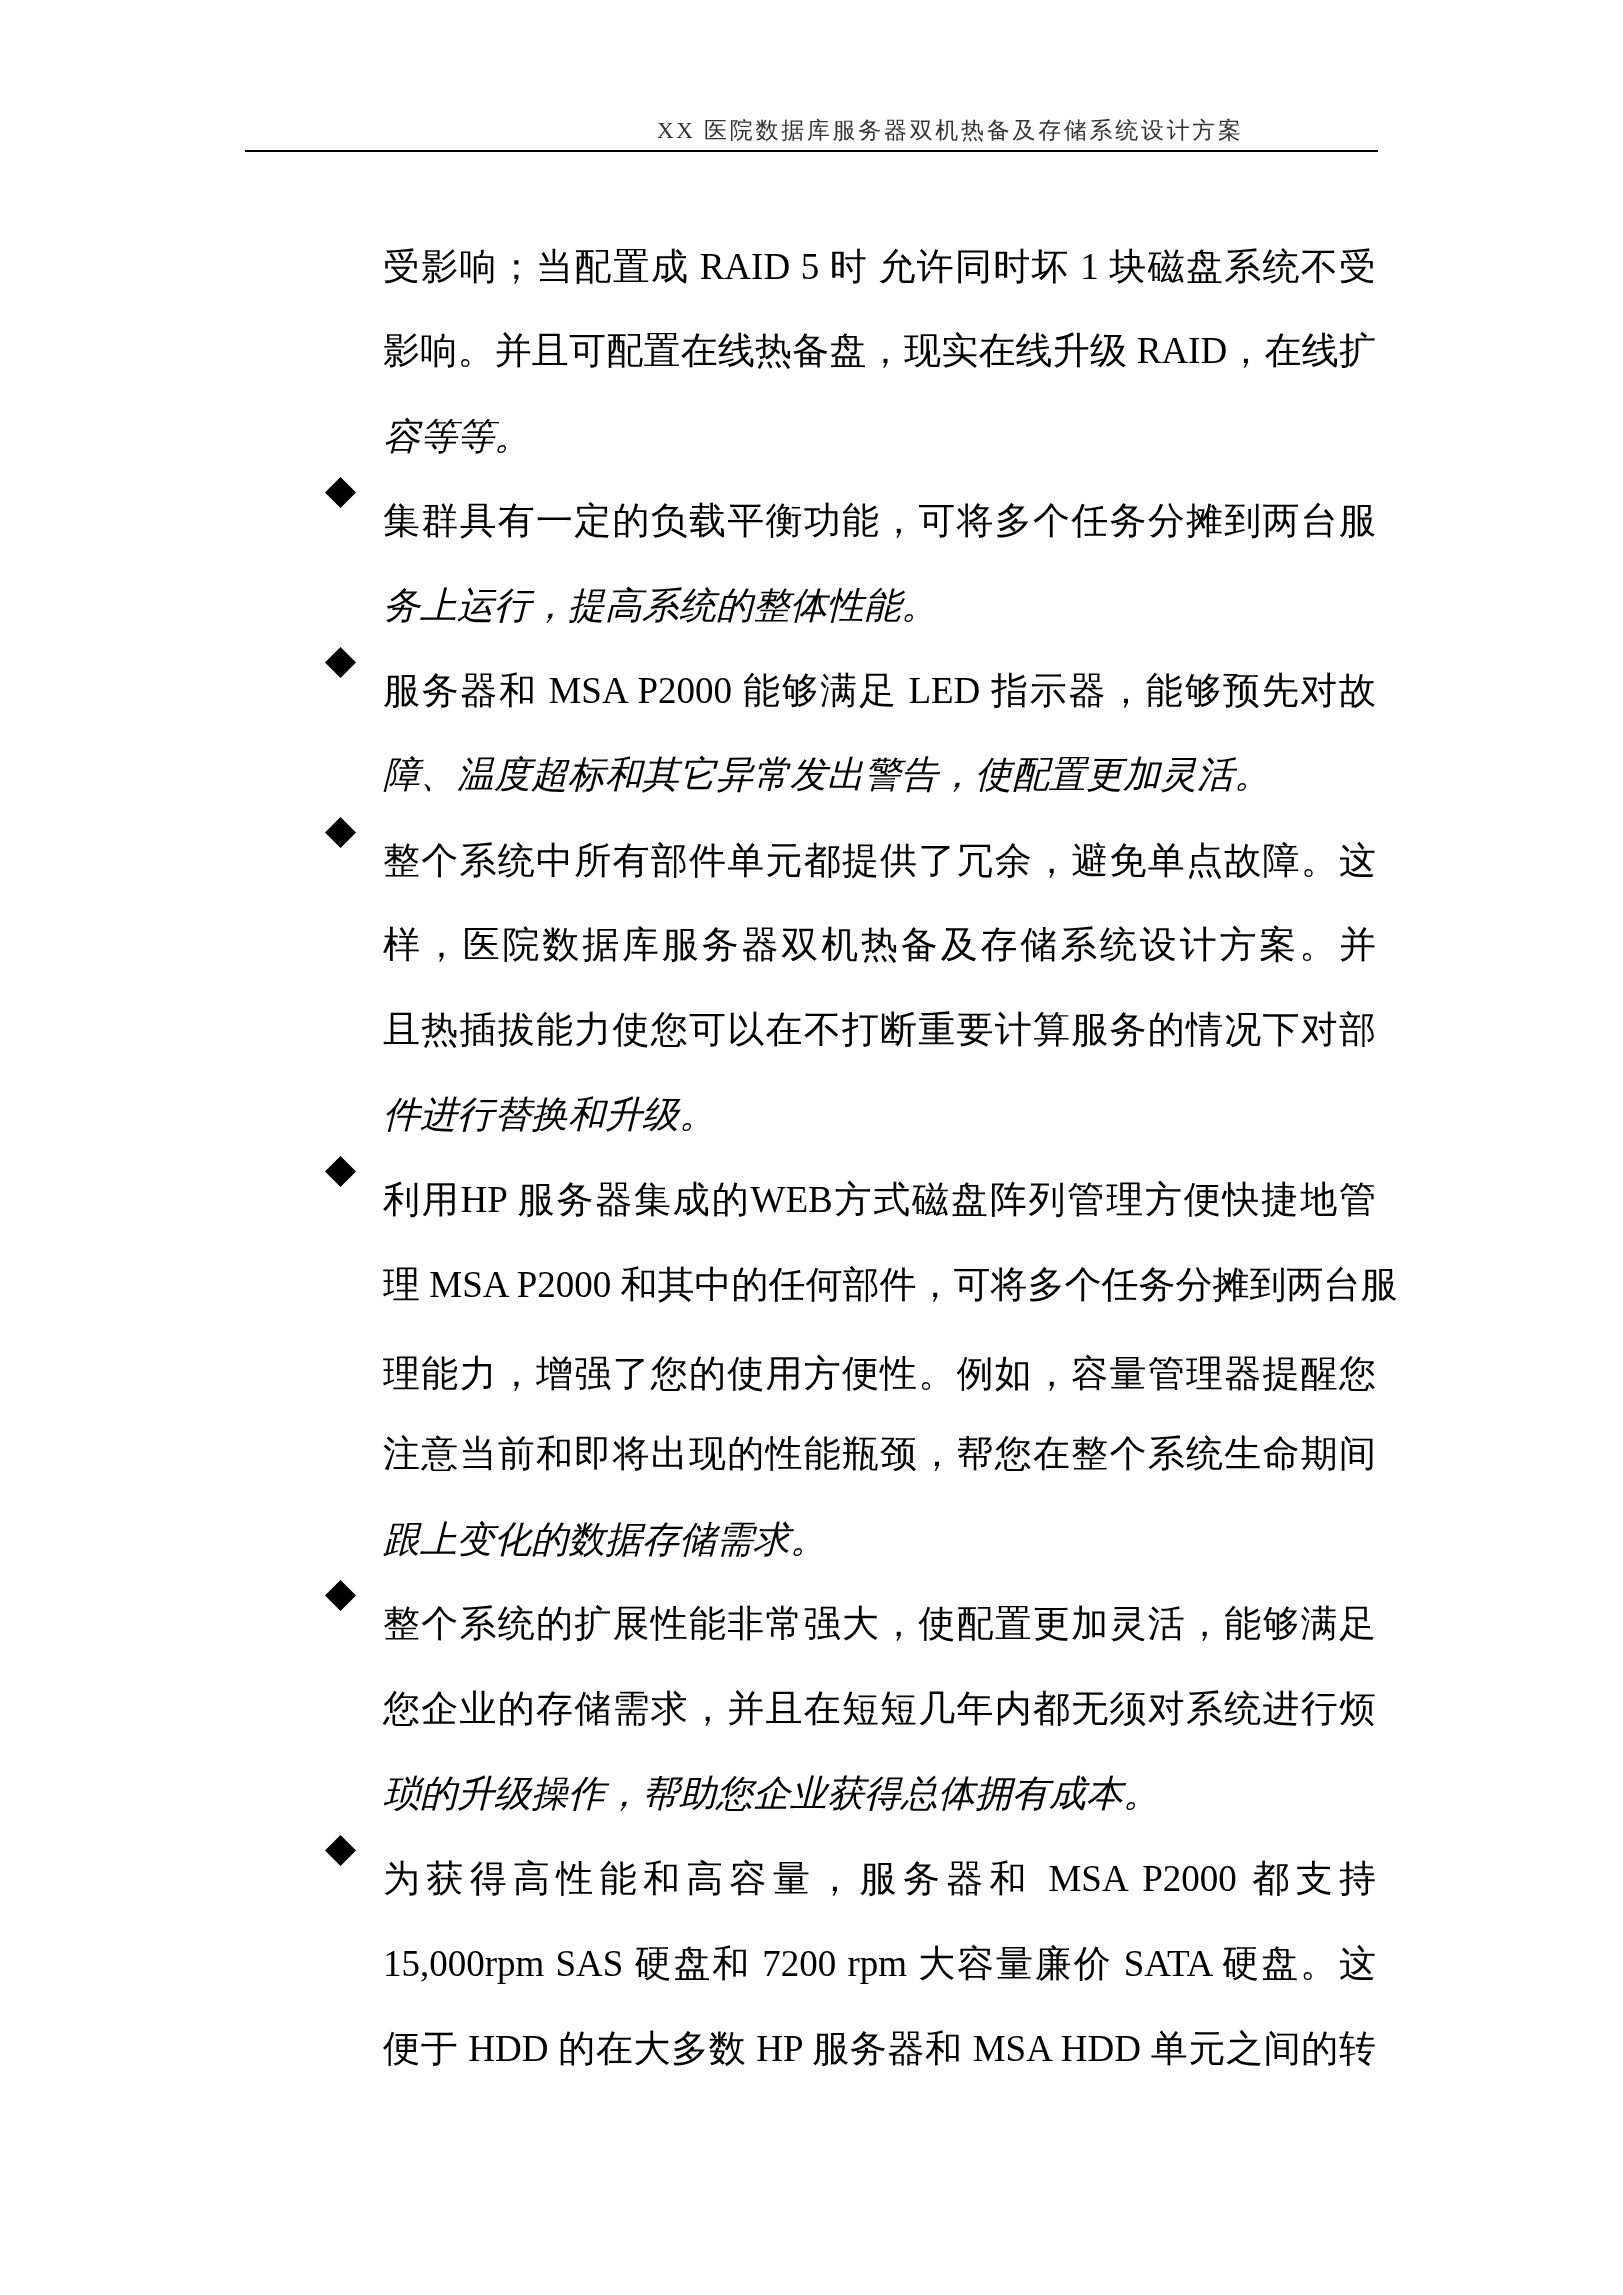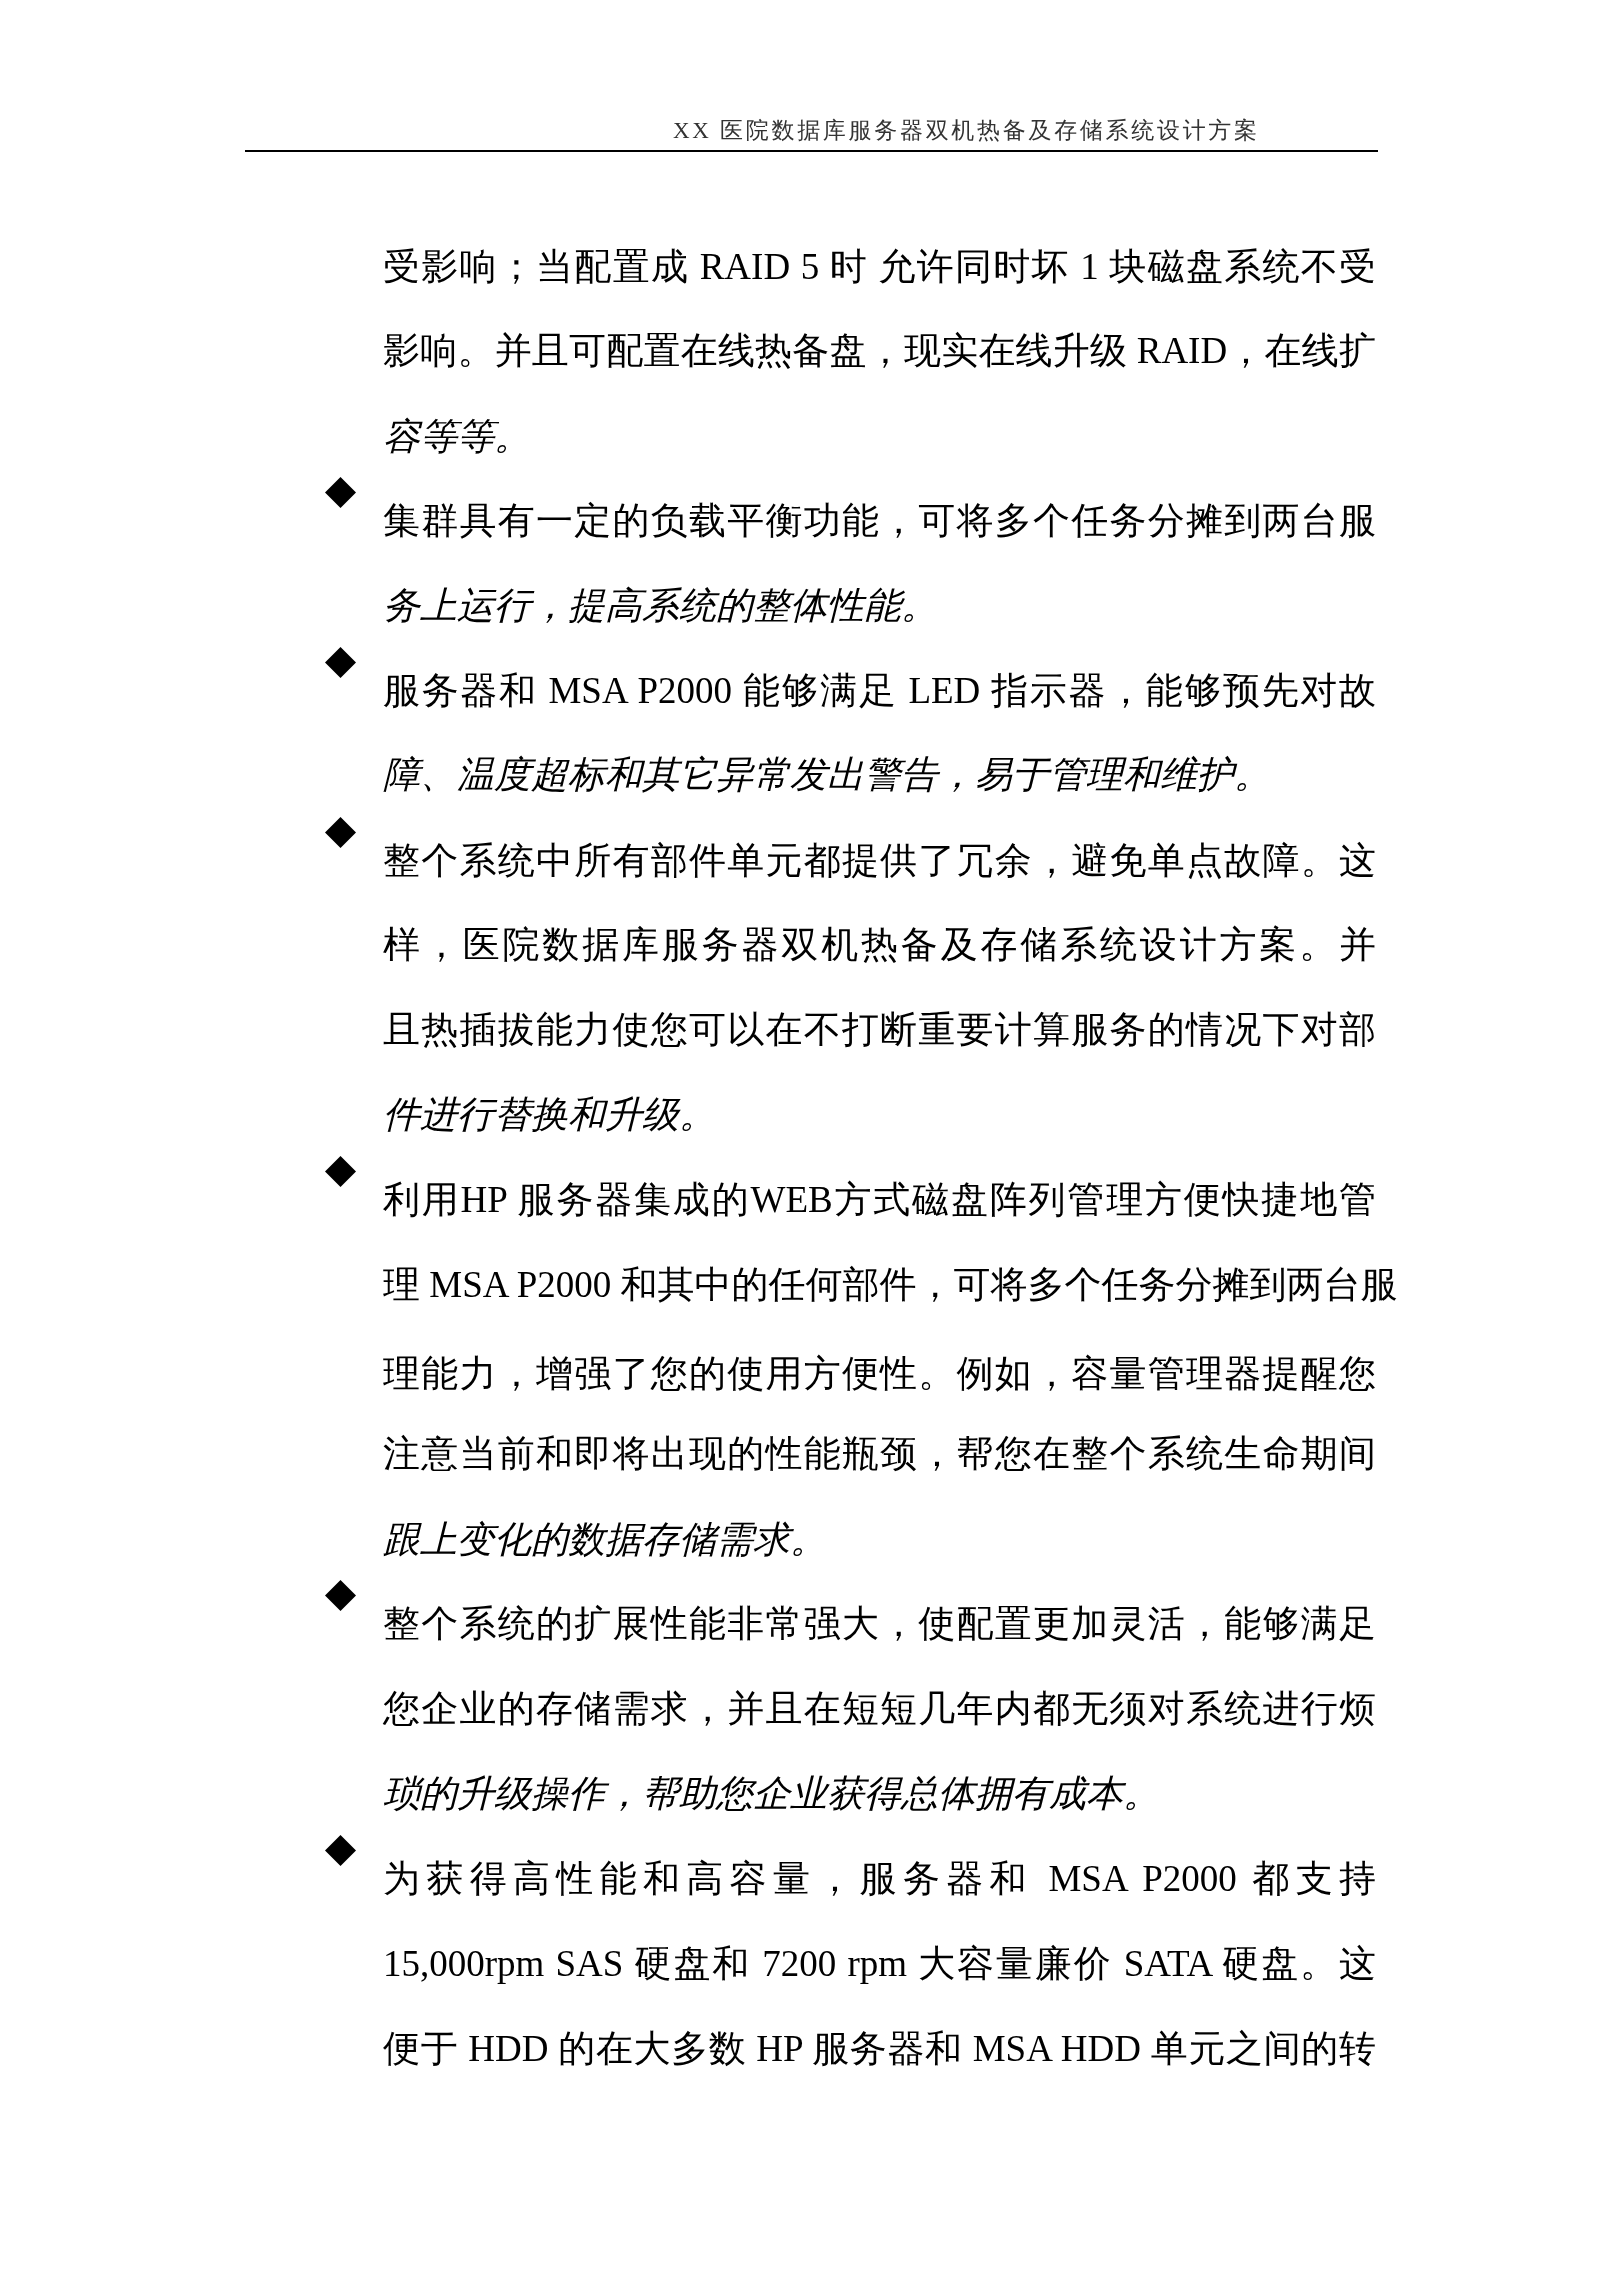--- a/index.html
+++ b/index.html
@@ -24,21 +24,20 @@
   }
   .header-title {
     position: absolute;
     left: 412px;
     top: 8.2px;
     font-size: 23px;
     line-height: 27px;
     letter-spacing: 2.7px;
     color: #333;
     white-space: nowrap;
-    margin-left: 16px;
   }
   .header-rule {
     position: absolute;
     left: 0;
     top: 41px;
     width: 1133px;
     height: 2px;
     background: #000;
   }
   .body {
@@ -92,21 +91,21 @@
   </div>
   <div class="line" style="top:469px">集群具有一定的负载平衡功能，可将多个任务分摊到两台服</div>
   <div class="line last" style="top:554px">务上运行，提高系统的整体性能。</div>
 
   <div class="bullet" style="top:647px">
     <svg width="31" height="31" viewBox="0 0 46 46">
         <polygon points="23,0 46,23 23,46 0,23" fill="#000"></polygon>
       </svg>
   </div>
   <div class="line" style="top:639px">服务器和 MSA P2000 能够满足 LED 指示器，能够预先对故</div>
-  <div class="line last" style="top:723px">障、温度超标和其它异常发出警告，易于管理和维护。</div>
+  <div class="line last" style="top:723px">障、温度超标和其它异常发出警告，使配置更加灵活。</div>
 
   <div class="bullet" style="top:817px">
     <svg width="31" height="31" viewBox="0 0 46 46">
         <polygon points="23,0 46,23 23,46 0,23" fill="#000"></polygon>
       </svg>
   </div>
   <div class="line" style="top:809px">整个系统中所有部件单元都提供了冗余，避免单点故障。这</div>
   <div class="line" style="top:893px">样，医院数据库服务器双机热备及存储系统设计方案。并</div>
   <div class="line" style="top:978px">且热插拔能力使您可以在不打断重要计算服务的情况下对部</div>
   <div class="line last" style="top:1063px">件进行替换和升级。</div>

